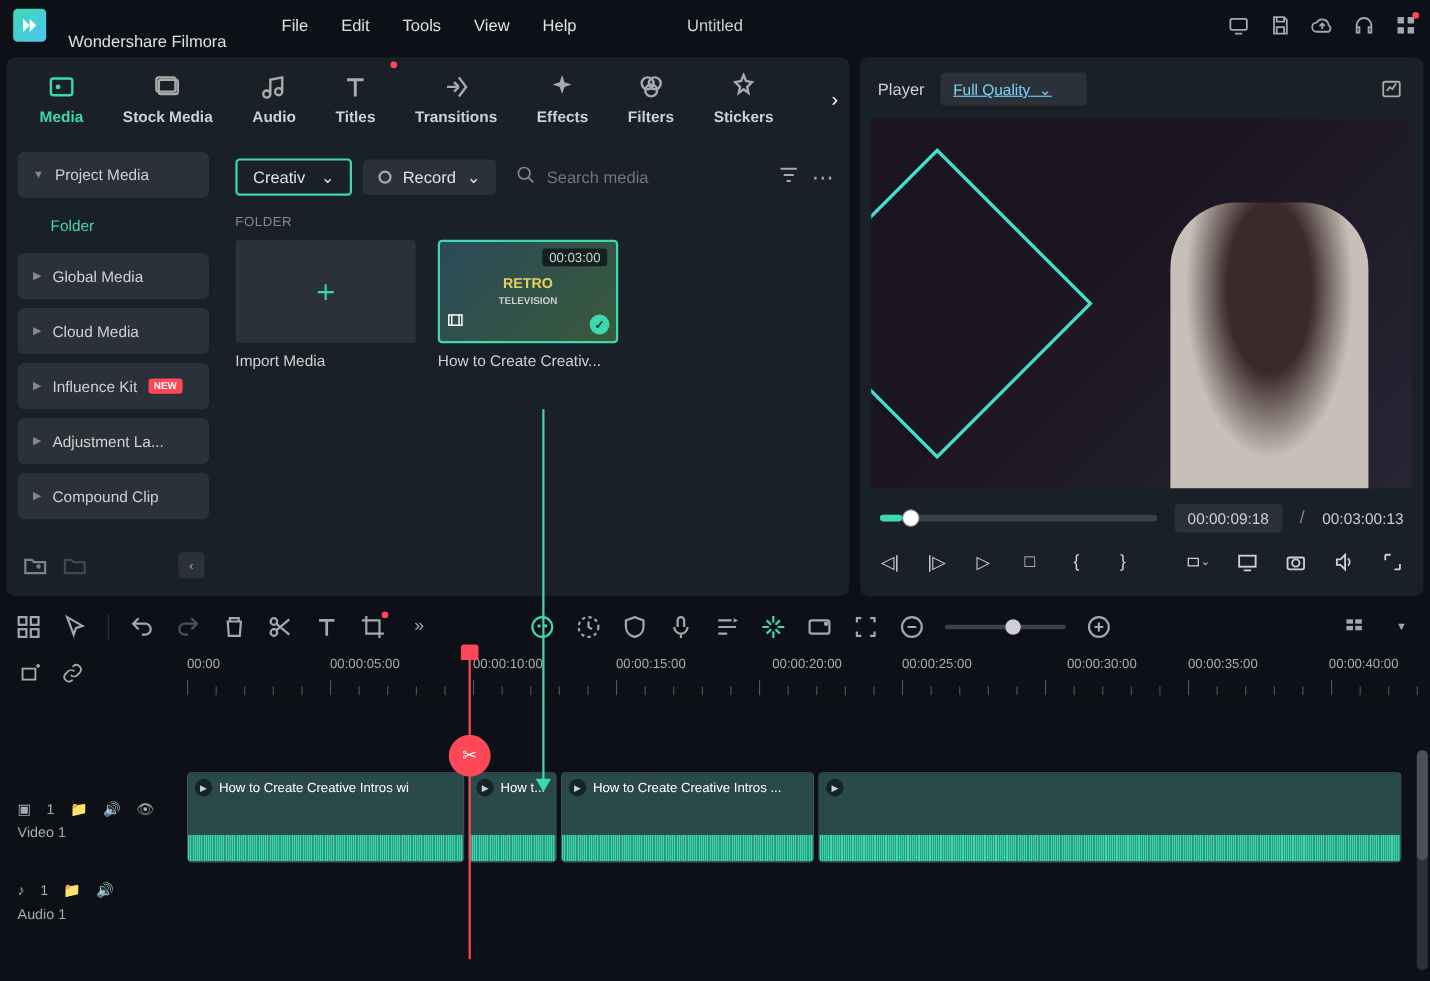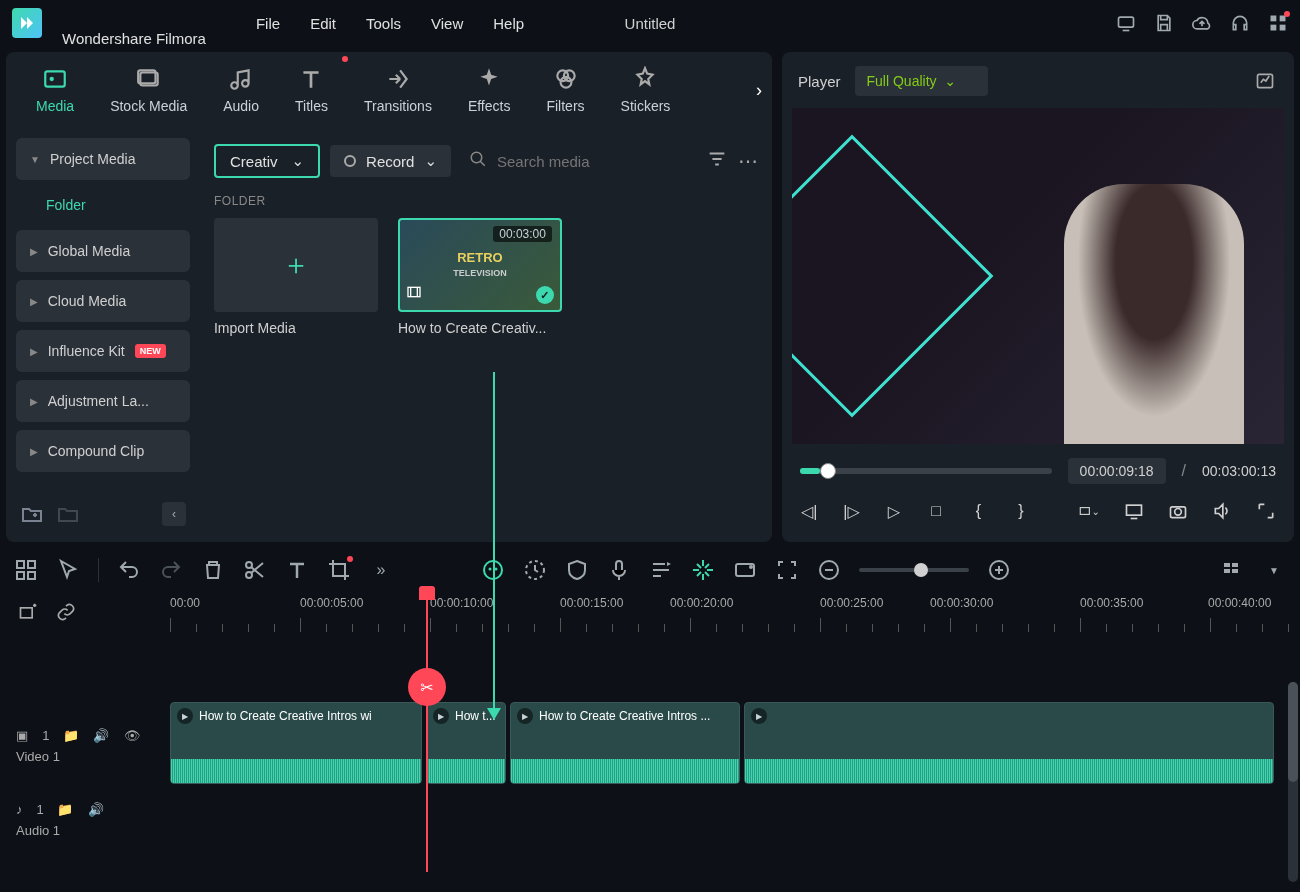--- a/index.html
+++ b/index.html
@@ -15,21 +15,21 @@
 .titlebar-icons { margin-left: auto; display: flex; gap: 18px; align-items: center; }
 .tb-icon { width: 20px; height: 20px; cursor: pointer; color: #a0a8b0; position: relative; }
 .red-dot { position: absolute; top: -2px; right: -2px; width: 6px; height: 6px; background: #ff4757; border-radius: 50%; }
 
 
 .main { display: flex; height: 502px; padding: 6px; gap: 10px; }
 .left-col { width: 766px; display: flex; flex-direction: column; }
 
 
 .top-tabs { height: 76px; background: #1a2028; border-radius: 8px 8px 0 0; display: flex; align-items: center; padding: 0 12px; position: relative; }
-.top-tab { display: flex; flex-direction: column; align-items: center; gap: 6px; padding: 8px 18px; cursor: pointer; position: relative; }
+.top-tab { display: flex; flex-direction: column; align-items: center; gap: 6px; padding: 8px 18px; cursor: pointer; position: relative; font-weight: bold; }
 .top-tab.active { color: #3dd9ae; }
 .top-tab-icon { width: 26px; height: 26px; display: flex; align-items: center; justify-content: center; }
 .top-tab-label { font-size: 14px; }
 .tab-chevron { position: absolute; right: 10px; font-size: 18px; cursor: pointer; color: #fff; }
 
 
 .media-row { display: flex; flex: 1; background: #1a2028; border-radius: 0 0 8px 8px; }
 .sidebar { width: 210px; padding: 10px; display: flex; flex-direction: column; gap: 8px; }
 .sidebar-item { height: 42px; background: #2a3139; border-radius: 6px; display: flex; align-items: center; padding: 0 14px; gap: 10px; cursor: pointer; font-size: 14px; color: #d0d0d0; }
 .sidebar-item.expanded { background: #2a3139; }
@@ -63,21 +63,21 @@
 .media-name { margin-top: 8px; font-size: 14px; color: #d0d0d0; white-space: nowrap; overflow: hidden; text-overflow: ellipsis; }
 
 
 .arrow-down { position: absolute; left: 493px; top: 372px; width: 2px; height: 340px; background: #3dd9ae; z-index: 100; }
 .arrow-down::after { content: ''; position: absolute; bottom: -8px; left: -6px; border-left: 7px solid transparent; border-right: 7px solid transparent; border-top: 12px solid #3dd9ae; }
 
 
 .preview { width: 512px; background: #1a2028; border-radius: 8px; display: flex; flex-direction: column; padding: 10px; }
 .preview-header { display: flex; align-items: center; gap: 14px; height: 38px; padding: 0 6px; }
 .preview-label { font-size: 15px; color: #d0d0d0; }
-.quality-select { background: #2a3139; border: none; color: #84cc16; padding: 7px 32px 7px 12px; border-radius: 4px; font-size: 14px; cursor: pointer; }
+.quality-select { background: #2a3139; border: none; color: #7dd3fc; padding: 7px 32px 7px 12px; border-radius: 4px; font-size: 14px; cursor: pointer; text-decoration: underline; }
 .snapshot-icon { margin-left: auto; width: 26px; height: 20px; cursor: pointer; color: #aaa; }
 .preview-video { flex: 1; background: linear-gradient(135deg, #1a1520 40%, #2a2535); margin: 8px 0; border-radius: 2px; display: flex; align-items: center; justify-content: center; position: relative; overflow: hidden; }
 .neon-shape { width: 200px; height: 200px; border: 3px solid #40e0d0; transform: rotate(45deg); position: absolute; left: -40px; }
 .person { position: absolute; right: 40px; width: 180px; height: 260px; background: radial-gradient(ellipse at 50% 30%, #3a2a2a 30%, #c8c0b8 60%); border-radius: 60px 60px 0 0; bottom: 0; }
 .scrubber-row { display: flex; align-items: center; gap: 16px; padding: 6px 8px; }
 .scrubber { flex: 1; height: 6px; background: #3a4149; border-radius: 3px; position: relative; }
 .scrubber-fill { width: 8%; height: 100%; background: #3dd9ae; border-radius: 3px; }
 .scrubber-thumb { position: absolute; left: 8%; top: -5px; width: 16px; height: 16px; background: #fff; border-radius: 50%; border: 1px solid #888; }
 .timecode { font-size: 14px; color: #d0d0d0; background: #2a3139; padding: 5px 12px; border-radius: 4px; }
 .time-sep { color: #888; }
@@ -551,33 +551,33 @@
         <div class="ruler-tick" style="left: 286px;"></div>
         <div class="ruler-tick" style="left: 312px;"></div>
         <div class="ruler-tick" style="left: 338px;"></div>
         <div class="ruler-tick" style="left: 364px;"></div>
         <div class="ruler-time" style="left: 390px;">00:00:15:00</div>
         <div class="ruler-tick major" style="left: 390px;"></div>
         <div class="ruler-tick" style="left: 416px;"></div>
         <div class="ruler-tick" style="left: 442px;"></div>
         <div class="ruler-tick" style="left: 468px;"></div>
         <div class="ruler-tick" style="left: 494px;"></div>
-        <div class="ruler-time" style="left: 500px; text-align: right;">00:00:20:00</div>
+        <div class="ruler-time" style="left: 532px; text-align: right;">00:00:20:00</div>
         <div class="ruler-tick major" style="left: 520px;"></div>
         <div class="ruler-tick" style="left: 546px;"></div>
         <div class="ruler-tick" style="left: 572px;"></div>
         <div class="ruler-tick" style="left: 598px;"></div>
         <div class="ruler-tick" style="left: 624px;"></div>
         <div class="ruler-time" style="left: 650px;">00:00:25:00</div>
         <div class="ruler-tick major" style="left: 650px;"></div>
         <div class="ruler-tick" style="left: 676px;"></div>
         <div class="ruler-tick" style="left: 702px;"></div>
         <div class="ruler-tick" style="left: 728px;"></div>
         <div class="ruler-tick" style="left: 754px;"></div>
-        <div class="ruler-time" style="left: 760px;">00:00:30:00</div>
+        <div class="ruler-time" style="left: 800px;">00:00:30:00</div>
         <div class="ruler-tick major" style="left: 780px;"></div>
         <div class="ruler-tick" style="left: 806px;"></div>
         <div class="ruler-tick" style="left: 832px;"></div>
         <div class="ruler-tick" style="left: 858px;"></div>
         <div class="ruler-tick" style="left: 884px;"></div>
         <div class="ruler-time" style="left: 910px;">00:00:35:00</div>
         <div class="ruler-tick major" style="left: 910px;"></div>
         <div class="ruler-tick" style="left: 936px;"></div>
         <div class="ruler-tick" style="left: 962px;"></div>
         <div class="ruler-tick" style="left: 988px;"></div>

